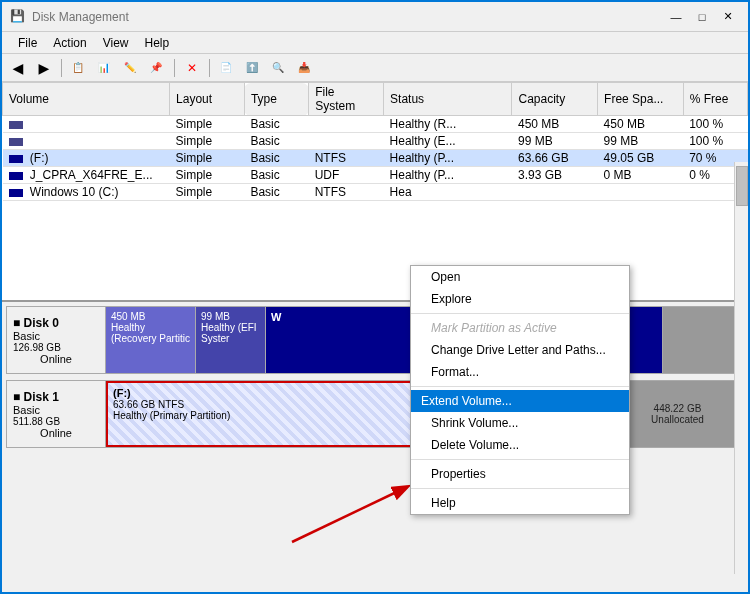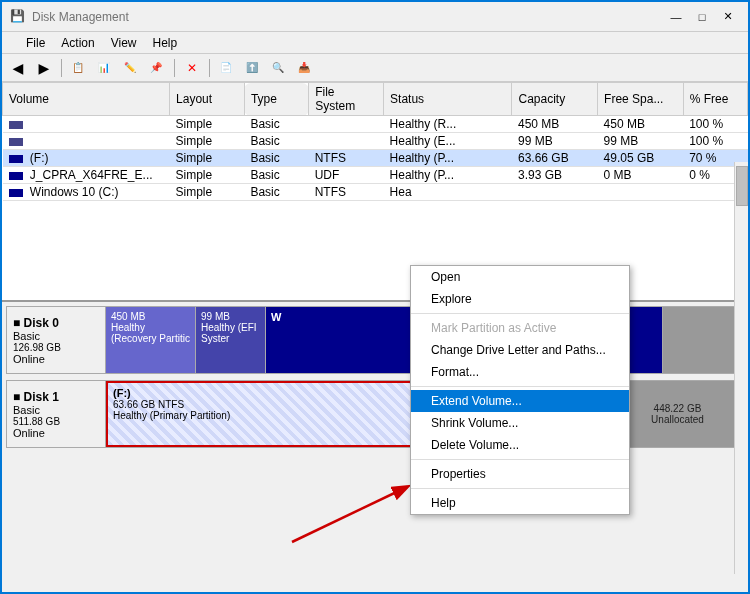--- a/index.html
+++ b/index.html
@@ -22,21 +22,21 @@
       width: 24px; height: 20px; background: #f0f0f0; border: none;
       font-size: 11px; cursor: pointer; display: flex; align-items: center; justify-content: center;
     }
 
     
     .menu-bar {
       background: #f0f0f0;
       height: 22px;
       display: flex;
       align-items: center;
-      padding: 0 16px;
+      padding: 0 8px;
       border-bottom: 1px solid #ccc;
     }
     .menu-item {
       padding: 2px 8px;
       cursor: pointer;
       font-size: 12px;
     }
 
     
     .toolbar {
@@ -125,21 +125,21 @@
       border: 1px solid #aaa;
       padding: 4px 6px;
       font-size: 11px;
       display: flex;
       flex-direction: column;
       justify-content: center;
     }
     .disk-label .disk-name { font-weight: bold; font-size: 12px; }
     .disk-label .disk-type { font-size: 11px; }
     .disk-label .disk-size { font-size: 10px; }
-    .disk-label .disk-status { font-size: 11px; }
+    .disk-label .disk-status { font-size: 11px; text-align: center; }
 
     .disk-partitions {
       flex: 1;
       display: flex;
       border: 1px solid #aaa;
       border-left: none;
       background: #ddd;
     }
 
     .partition {
@@ -211,24 +211,25 @@
       box-shadow: 2px 2px 6px rgba(0,0,0,0.3);
       width: 220px;
       z-index: 100;
       font-size: 12px;
     }
     .ctx-item {
       padding: 4px 20px;
       cursor: pointer;
       color: #000000;
     }
-    .ctx-item.disabled { color: #aaa; }
+    .ctx-item.disabled { color: #aaa; font-style: italic; }
     .ctx-item.highlighted {
       background: #0078d7;
       color: white;
+      padding-left: 10px;
     }
     .ctx-sep {
       height: 1px;
       background: #ddd;
       margin: 3px 0;
     }
 
     .window-frame {
       border: 2px solid #0078d7;
       height: 594px;

